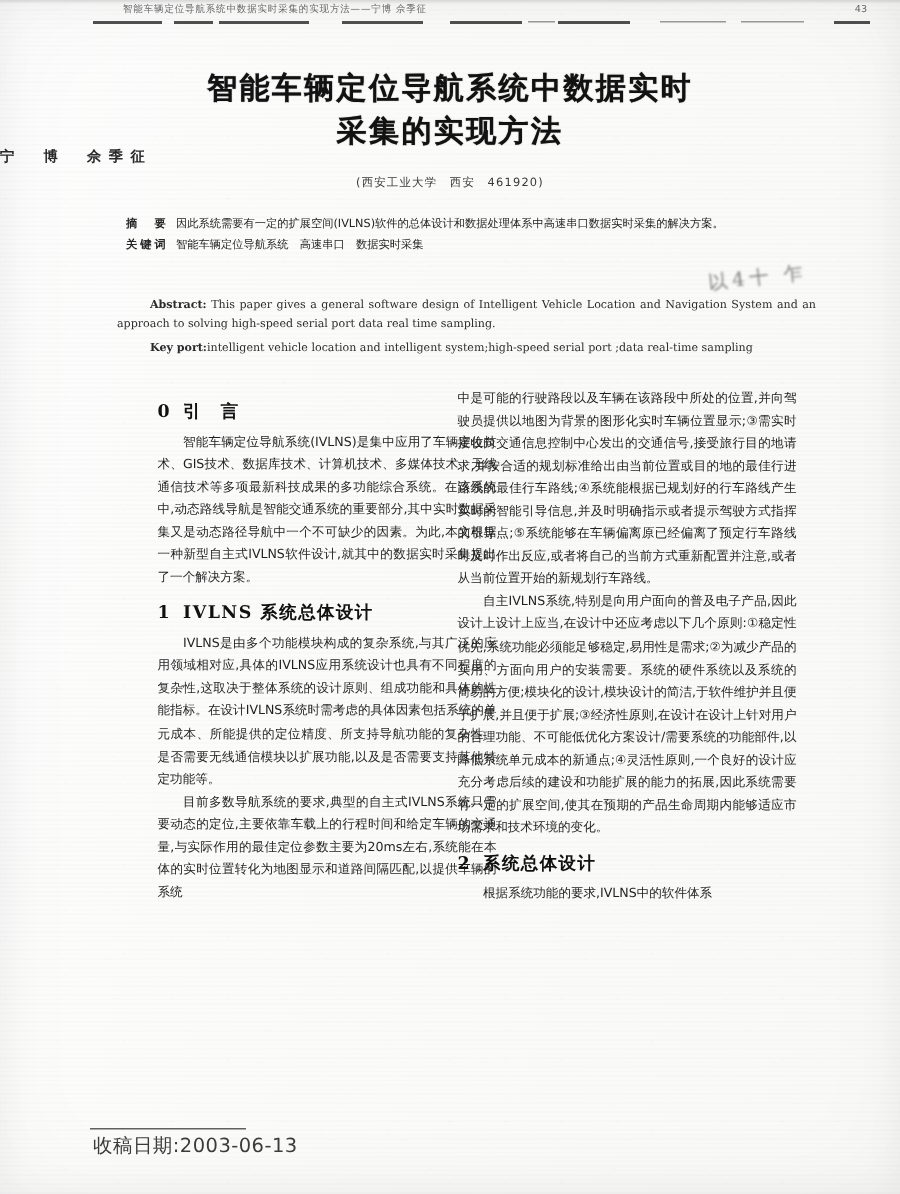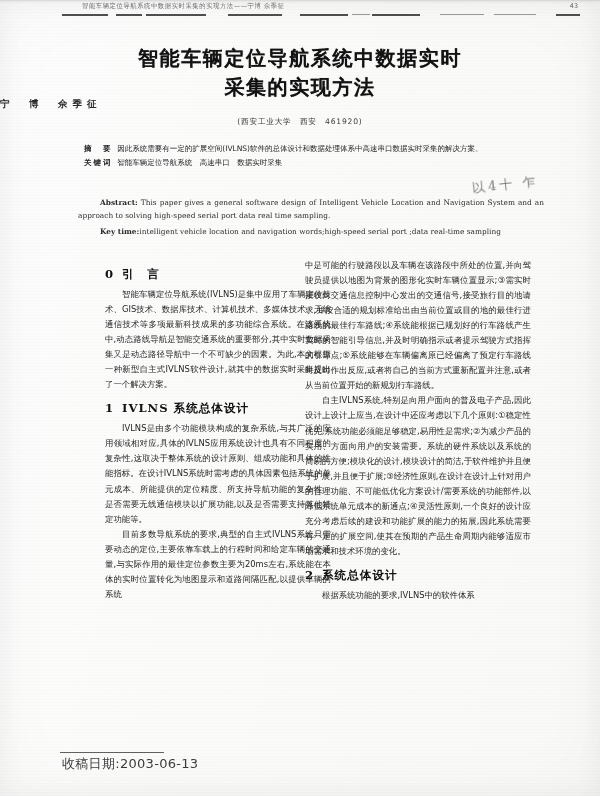--- a/index.html
+++ b/index.html
@@ -207,21 +207,21 @@
   </div>
 
   <div class="scribble">以4十 乍</div>
 
   <div class="en-block">
     <p>
       <span class="ind"></span><span class="en-lbl">Abstract:</span>
       <span>This paper gives a general software design of Intelligent Vehicle Location and Navigation System and an approach to solving high-speed serial port data real time sampling.</span>
     </p>
     <p>
-      <span class="ind"></span><span class="en-lbl">Key time:</span><span>intelligent vehicle location and navigation words;high-speed serial port ;data real-time sampling</span>
+      <span class="ind"></span><span class="en-lbl">Key port:</span><span>intelligent vehicle location and intelligent system;high-speed serial port ;data real-time sampling</span>
     </p>
   </div>
 
   <div class="col left">
     <div class="sec">
       <span class="num">0</span><span>引　言</span>
     </div>
     <p class="para">智能车辆定位导航系统(IVLNS)是集中应用了车辆定位技术、GIS技术、数据库技术、计算机技术、多媒体技术、无线通信技术等多项最新科技成果的多功能综合系统。在该系统中,动态路线导航是智能交通系统的重要部分,其中实时数据采集又是动态路径导航中一个不可缺少的因素。为此,本文根据一种新型自主式IVLNS软件设计,就其中的数据实时采集提出了一个解决方案。</p>
 
     <div class="sec">

